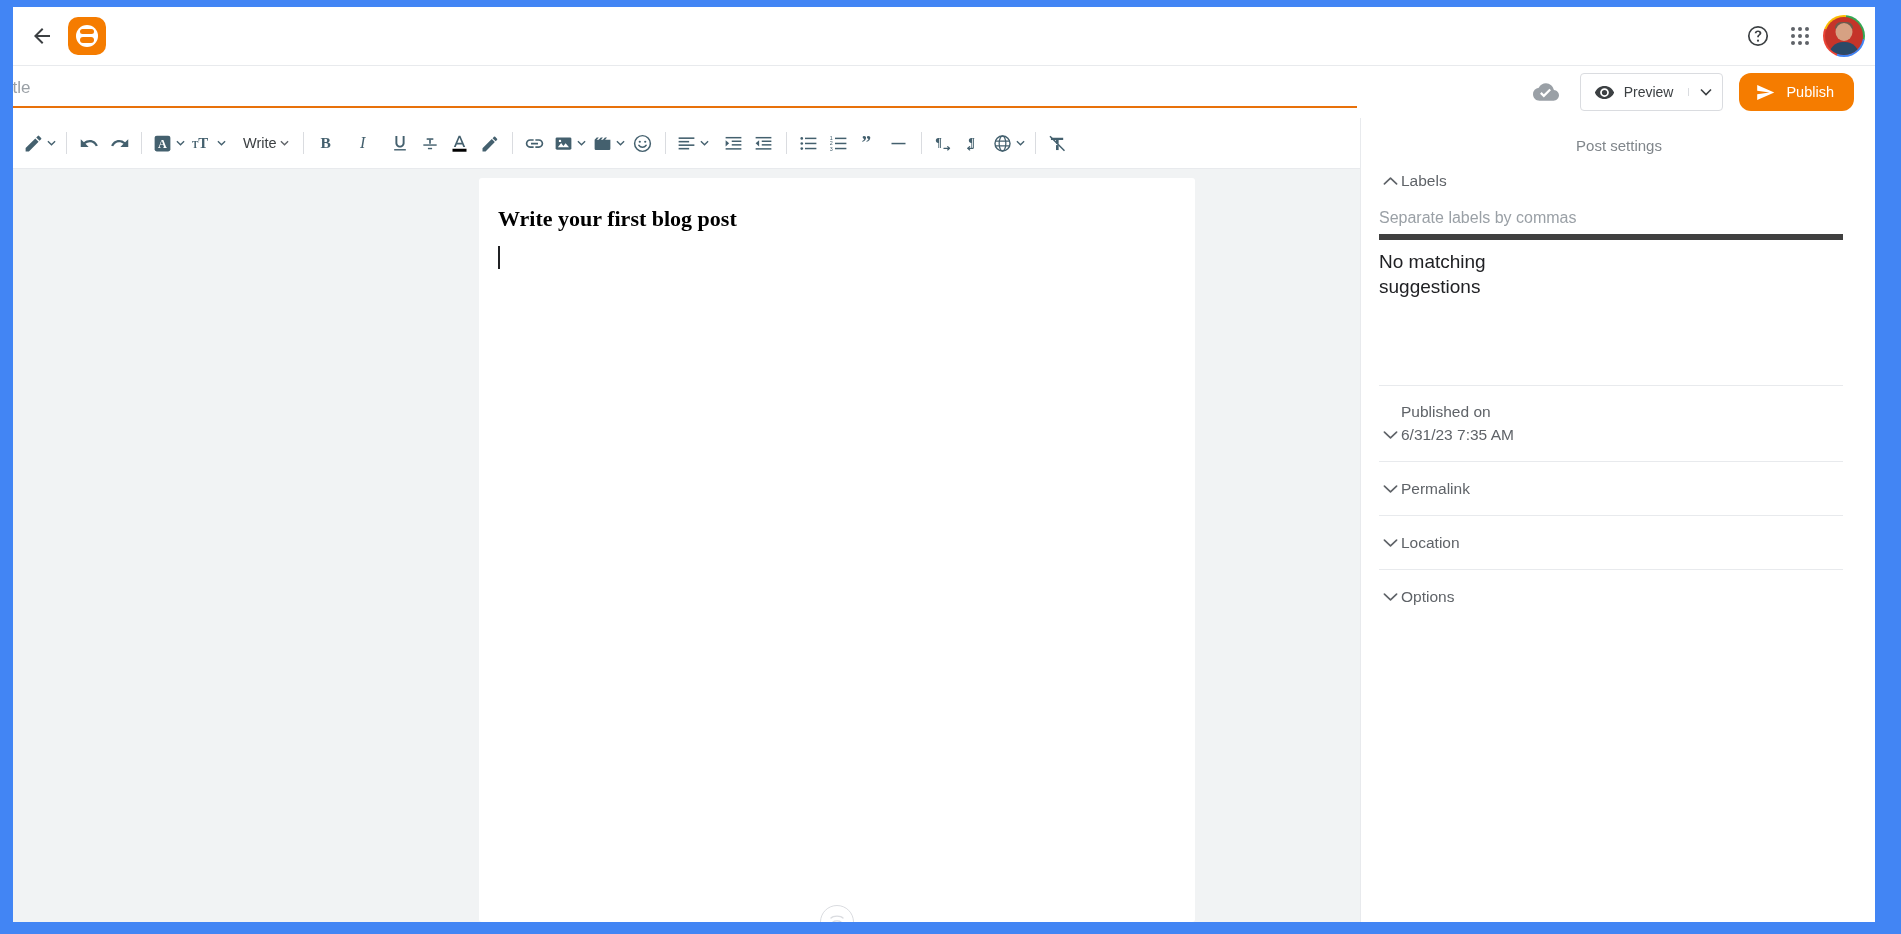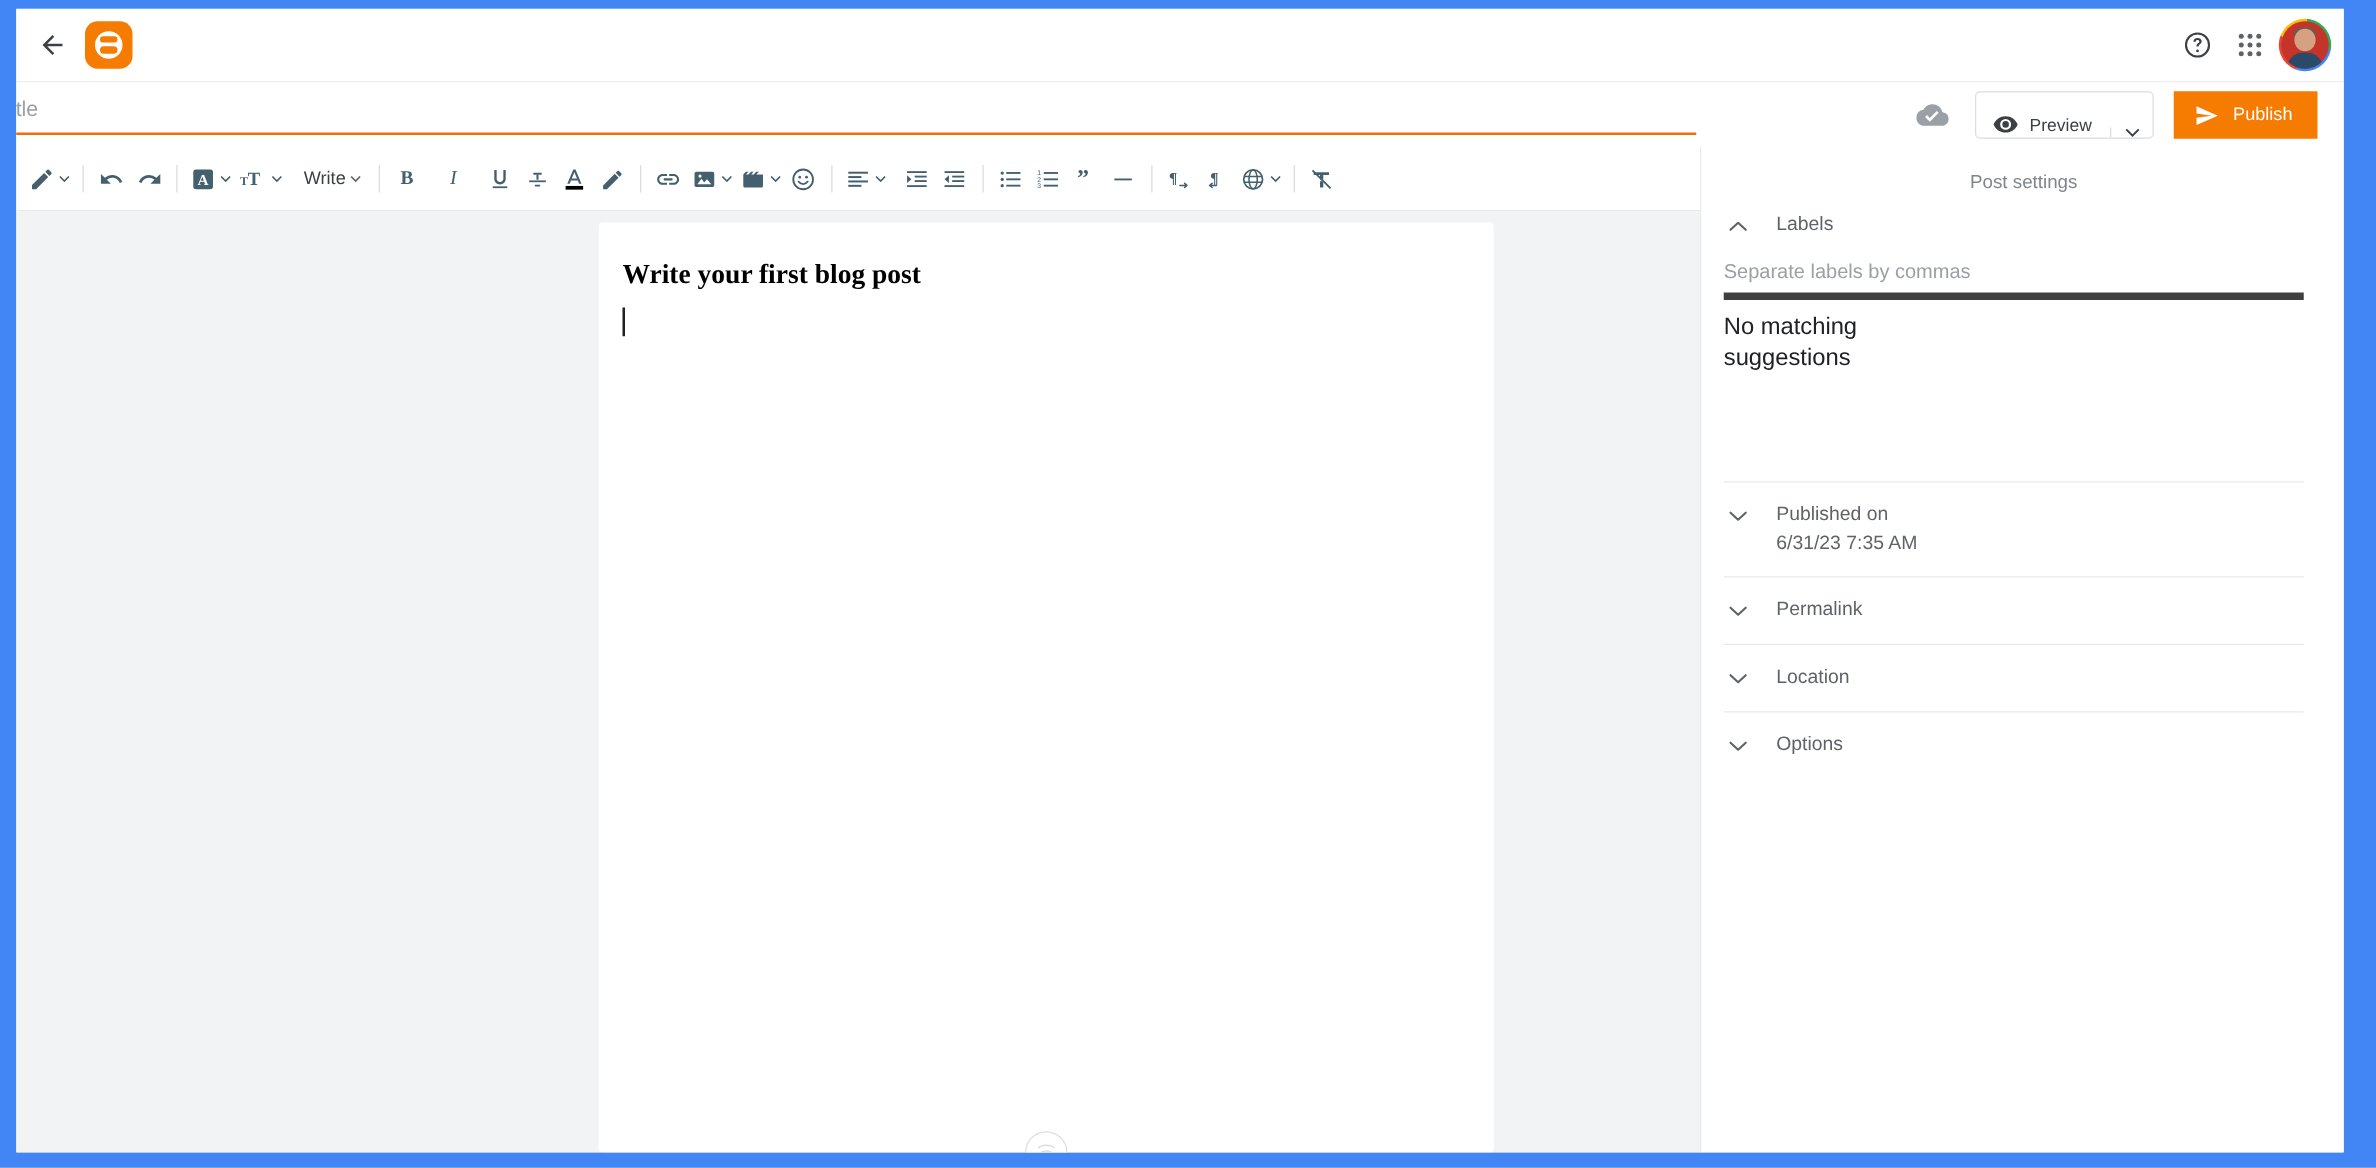--- a/index.html
+++ b/index.html
@@ -175,21 +175,21 @@
     align-items: center;
     gap: 0;
   }
   .save-state-icon {
     width: 40px; height: 40px;
     margin-right: 14px;
     display: flex; align-items: center; justify-content: center;
   }
   .preview-group {
     display: flex;
-    align-items: flex-end;
+    align-items: center;
     border: 1px solid #dadce0;
     border-radius: 4px;
     overflow: hidden;
     height: 38px;
     margin-right: 16px;
     background: #fff;
   }
   .preview-btn {
     display: flex; align-items: center; gap: 9px;
     padding: 0 15px 0 13px;
@@ -201,21 +201,21 @@
     width: 34px;
     display: flex; align-items: center; justify-content: center;
     border-left: 1px solid #dadce0;
     cursor: pointer;
   }
   .publish-btn {
     height: 38px;
     background: #f57c00;
     color: #ffffff;
     border: none;
-    border-radius: 0;
+    border-radius: 12px;
     display: flex; align-items: center; gap: 10px;
     padding: 0 20px 0 16px;
     font-size: 14.5px;
     font-family: "Liberation Sans", sans-serif;
     cursor: pointer;
   }
 
   
   .toolbar {
     position: absolute;
@@ -320,22 +320,22 @@
   .sidebar-title {
     font-size: 15px;
     color: #80868b;
     padding: 19px 0 0 16px;
     text-align: center;
   }
   .ps-section { border-bottom: 1px solid #e8eaed; }
   .ps-section:last-child { border-bottom: none; }
   .ps-header {
     display: flex;
-    align-items: flex-start;
-    gap: 20px;
+    align-items: flex-end;
+    gap: 0;
     padding: 15px 0 15px 0;
     cursor: pointer;
     color: #5f6368;
   }
   .ps-chevron {
     width: 22px; height: 22px;
     flex: 0 0 auto;
     display: flex; align-items: center; justify-content: center;
     margin-top: 1px;
   }

